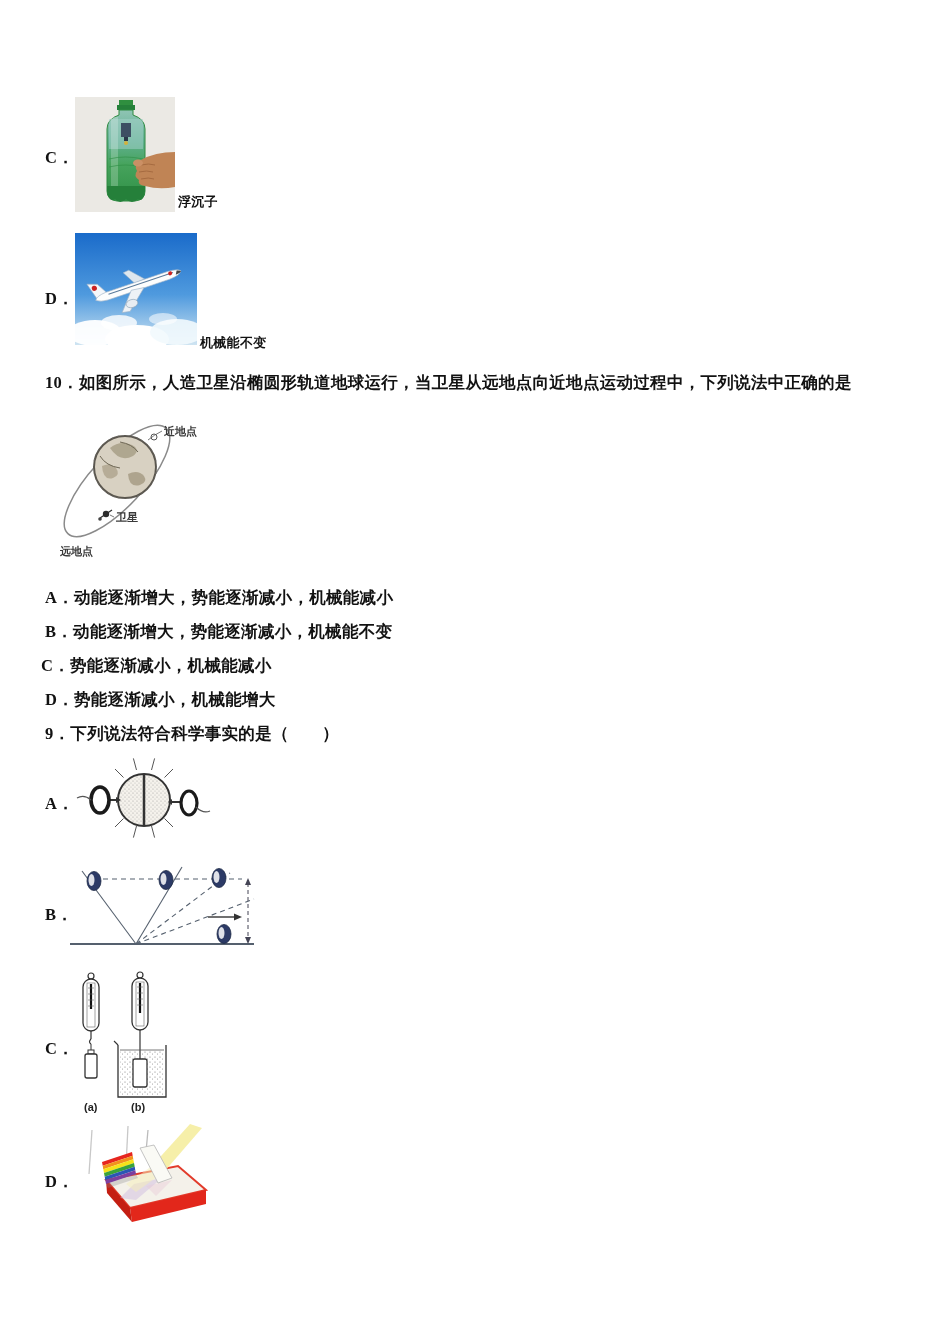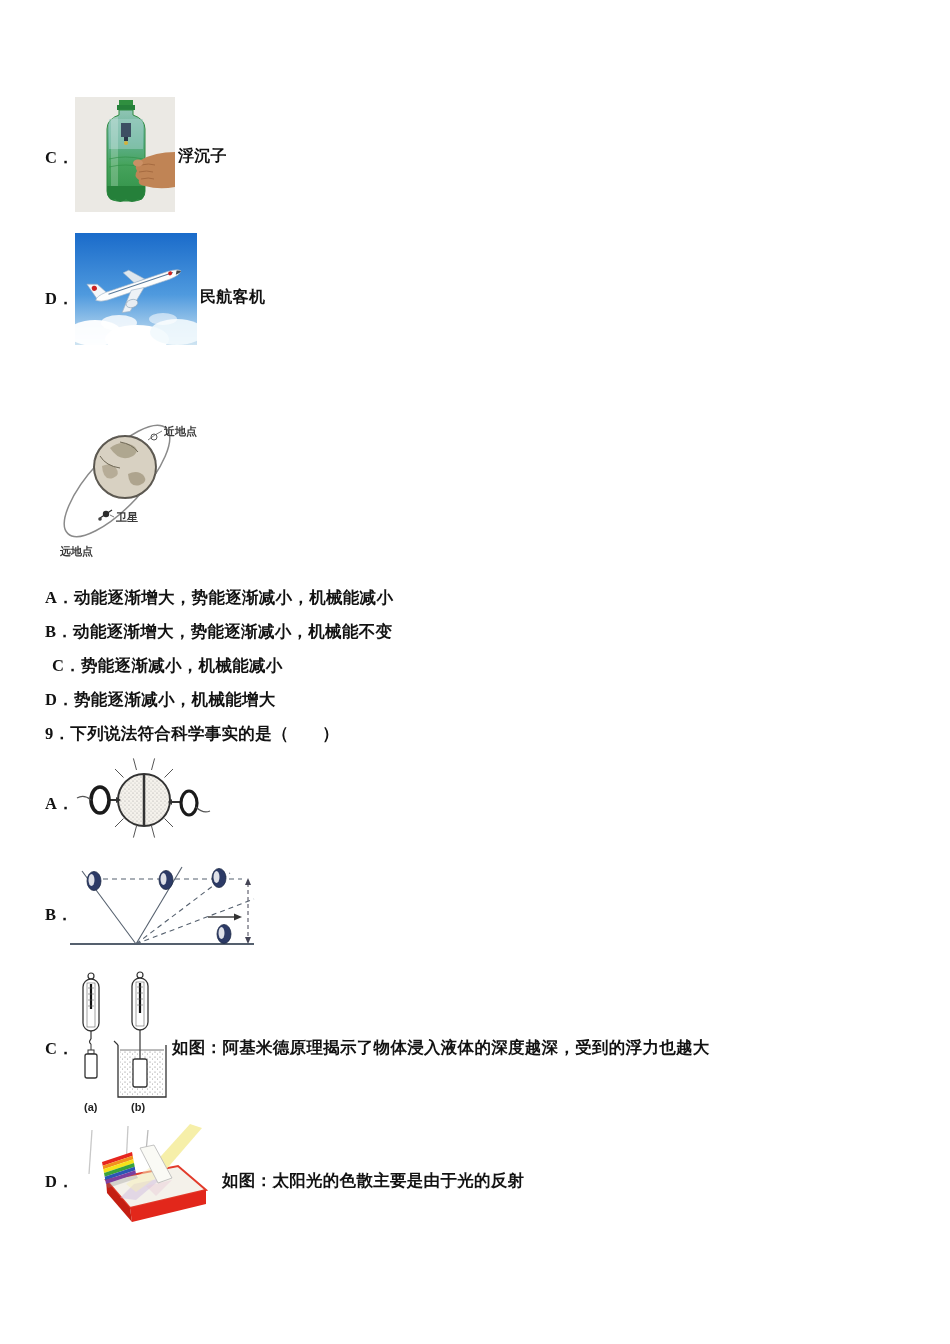--- a/index.html
+++ b/index.html
@@ -1,19 +1,19 @@
 <!DOCTYPE html>
 <html><head>
 <meta charset="utf-8">
 <style>
   html,body{margin:0;padding:0;background:#ffffff;}
   .page{position:relative;width:950px;height:1344px;background:#ffffff;overflow:hidden;
         font-family:"Liberation Serif","DejaVu Serif",serif;}
   .t{position:absolute;font-weight:bold;font-size:16.5px;color:#121212;white-space:nowrap;letter-spacing:.3px;}
-  .cap{font-size:16px;}
+  .cap{font-size:13px;margin-top:47px;}
   .dg{position:absolute;}
   svg text{font-family:"Liberation Sans","DejaVu Sans",sans-serif;}
 </style>
 </head>
 <body>
 
 <div class="page">
 
   <div class="t" style="left:45px;top:147px">C．</div>
   <svg class="dg" style="left:75px;top:97px" width="100" height="115" viewBox="0 0 100 115">
@@ -73,22 +73,23 @@
       <circle cx="20" cy="44" r="2.6" fill="#cc2222"></circle>
       <path d="M60 50 L52 37 L58 36 L71 49 Z" fill="#dfe7ee" stroke="#9db3c8" stroke-width="0.5"></path>
       <path d="M18 56 Q20 52 30 51 L95 48 Q106 48 108 51 Q106 55 95 56 L30 59 Q22 59 18 56 Z" fill="#fdfdfd" stroke="#9db3c8" stroke-width="0.6"></path>
       <line x1="32" y1="53.5" x2="100" y2="50.5" stroke="#5a7a9a" stroke-width="1"></line>
       <circle cx="97" cy="50.5" r="2" fill="#cc2222"></circle>
       <path d="M55 56 L40 75 L48 76 L68 57 Z" fill="#eef2f6" stroke="#9db3c8" stroke-width="0.6"></path>
       <ellipse cx="52" cy="69" rx="6" ry="4" fill="#e8edf2" stroke="#8aa0b5" stroke-width="0.6"></ellipse>
       <path d="M104 49.5 Q108 50.5 108 51.5 Q106 53.5 102 53.5 Z" fill="#444444"></path>
     </g>
   </svg>
-  <div class="t cap" style="left:200px;top:287px">民航客机</div>
-
+  <div class="t cap" style="left:200px;top:287px">机械能不变</div>
+
+  <div class="t" style="left:45px;top:372px">10．如图所示，人造卫星沿椭圆形轨道地球运行，当卫星从远地点向近地点运动过程中，下列说法中正确的是</div>
 
   <svg class="dg" style="left:50px;top:418px" width="190" height="148" viewBox="0 0 190 148">
     <g transform="rotate(-47 67 63)">
       <ellipse cx="67" cy="63" rx="72" ry="26" fill="none" stroke="#8a8a8a" stroke-width="1.5"></ellipse>
     </g>
     <g>
       <circle cx="75" cy="49" r="31" fill="#d8d1c2" stroke="#5a564e" stroke-width="2"></circle>
       <circle cx="75" cy="49" r="31.5" fill="none" stroke="#777777" stroke-width="1" stroke-dasharray="2,3" opacity="0.5"></circle>
       <path d="M60 30 q10 -8 22 -3 q9 5 1 11 q-13 7 -23 -8 z" fill="#a2987f" opacity="0.75"></path>
       <path d="M52 48 q8 -4 14 2 q5 7 -3 10 q-10 3 -11 -12 z" fill="#a89d85" opacity="0.7"></path>
@@ -104,21 +105,21 @@
     </g>
     <path d="M112 13 q-8 4 -14 9" stroke="#555555" stroke-width="0.8" fill="none"></path>
     <line x1="64" y1="99" x2="60" y2="97" stroke="#555555" stroke-width="0.8"></line>
     <text x="114" y="17" font-size="11" font-weight="600" fill="#3a3a3a">近地点</text>
     <text x="66" y="103" font-size="11" font-weight="600" fill="#3a3a3a">卫星</text>
     <text x="10" y="137" font-size="11" font-weight="600" fill="#3a3a3a">远地点</text>
   </svg>
 
   <div class="t" style="left:45px;top:587px">A．动能逐渐增大，势能逐渐减小，机械能减小</div>
   <div class="t" style="left:45px;top:621px">B．动能逐渐增大，势能逐渐减小，机械能不变</div>
-  <div class="t" style="left:52px;top:655px">C．势能逐渐减小，机械能减小</div>
+  <div class="t" style="left:41px;top:655px">C．势能逐渐减小，机械能减小</div>
   <div class="t" style="left:45px;top:689px">D．势能逐渐减小，机械能增大</div>
 
   <div class="t" style="left:45px;top:723px">9．下列说法符合科学事实的是（　　）</div>
 
   <div class="t" style="left:45px;top:793px">A．</div>
   <svg class="dg" style="left:72px;top:756px" width="145" height="88" viewBox="0 0 145 88">
     <defs>
       <pattern id="sphDots" width="4" height="4" patternUnits="userSpaceOnUse">
         <circle cx="1" cy="1" r="0.6" fill="#8a8a8a"></circle>
           <circle cx="3" cy="3" r="0.5" fill="#9a9a9a"></circle>
@@ -221,21 +222,20 @@
     <g>
       <rect x="46" y="79" width="44" height="45" fill="url(#stipple)"></rect>
       <path d="M44 74 L44 126 L92 126 L92 74" fill="none" stroke="#333333" stroke-width="1.3"></path>
       <line x1="44" y1="74" x2="40" y2="70" stroke="#333333" stroke-width="1.1"></line>
       <line x1="46" y1="79" x2="90" y2="79" stroke="#555555" stroke-width="0.8"></line>
       <rect x="59" y="88" width="14" height="28" rx="2" fill="#ffffff" stroke="#333333" stroke-width="1.3"></rect>
     </g>
     <text x="10" y="140" font-size="11" font-weight="600" fill="#222222">(a)</text>
     <text x="57" y="140" font-size="11" font-weight="600" fill="#222222">(b)</text>
   </svg>
-  <div class="t" style="left:172px;top:1037px">如图：阿基米德原理揭示了物体浸入液体的深度越深，受到的浮力也越大</div>
 
   <div class="t" style="left:45px;top:1171px">D．</div>
   <svg class="dg" style="left:76px;top:1122px" width="135" height="100" viewBox="0 0 135 100">
     <g stroke="#c8c8c8" stroke-width="1.3">
       <line x1="16" y1="8" x2="13" y2="52"></line>
       <line x1="52" y1="4" x2="50" y2="44"></line>
       <line x1="72" y1="8" x2="70" y2="30" stroke="#bbbbbb"></line>
     </g>
     <g>
       <polygon points="30,58 102,44 130,68 54,86" fill="#f4f1ea" stroke="#e23b2b" stroke-width="2"></polygon>
@@ -250,15 +250,14 @@
     <g>
       <polygon points="30,62 60,52 62,56 32,66" fill="#888888" opacity="0.3"></polygon>
       <polygon points="26,40 56,30 56.7,33.7 26.7,43.7" fill="#e6261f"></polygon>
       <polygon points="26.7,43.7 56.7,33.7 57.3,37.3 27.3,47.3" fill="#f2921d"></polygon>
       <polygon points="27.3,47.3 57.3,37.3 58,41 28,51" fill="#f5e31a"></polygon>
       <polygon points="28,51 58,41 58.7,44.7 28.7,54.7" fill="#3aa33a"></polygon>
       <polygon points="28.7,54.7 58.7,44.7 59.3,48.3 29.3,58.3" fill="#2a56b5"></polygon>
       <polygon points="29.3,58.3 59.3,48.3 60,52 30,62" fill="#7b3fa0"></polygon>
     </g>
   </svg>
-  <div class="t" style="left:222px;top:1170px">如图：太阳光的色散主要是由于光的反射</div>
 
 </div>
 
 </body></html>

